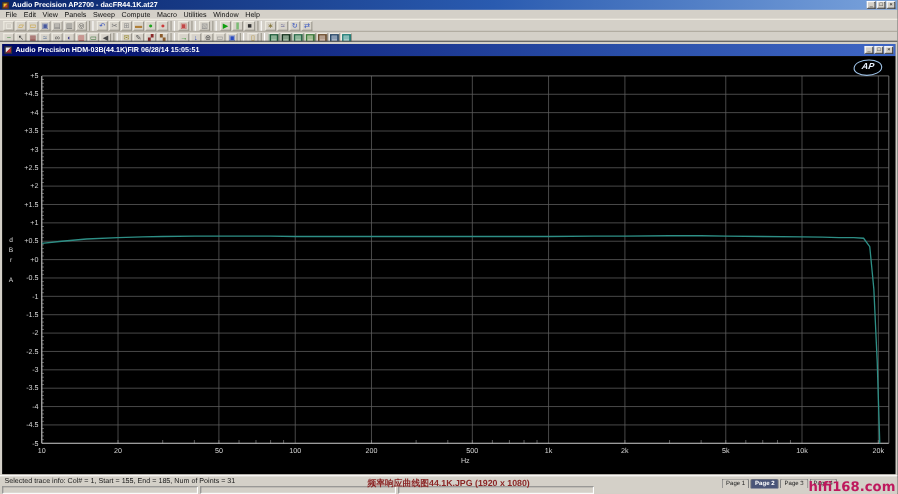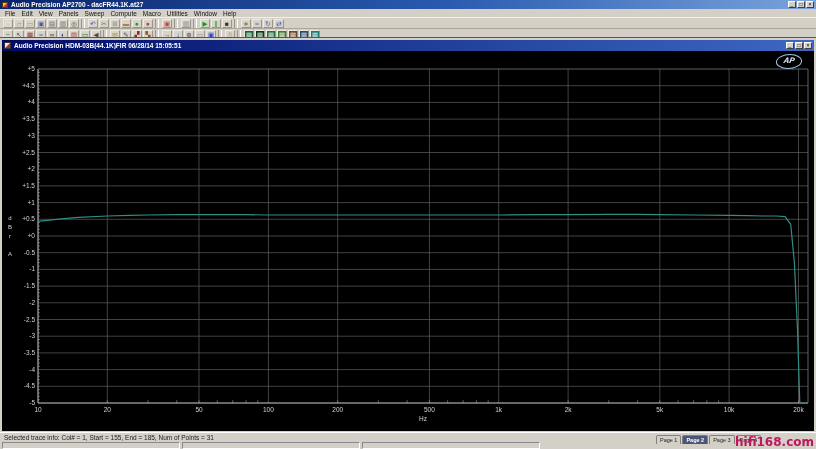--- a/index.html
+++ b/index.html
@@ -353,20 +353,21 @@
     </div>
   </div>
 
   <div class="statusbar">
     <div class="status-text">Selected trace info: Col# = 1, Start = 155, End = 185, Num of Points = 31</div>
     <div class="status-cells">
       <div class="cell"></div>
       <div class="cell"></div>
       <div class="cell"></div>
     </div>
+    <div class="red-watermark">频率响应曲线图44.1K.JPG (1920 x 1080)</div>
     <div id="page-tabs">
         <span class="page-tab">Page 1</span>
         <span class="page-tab active">Page 2</span>
         <span class="page-tab">Page 3</span>
         <span class="page-tab">Page 4</span>
       </div>
     <div class="site-watermark">hifi168.com</div>
   </div>
 
 </div>

